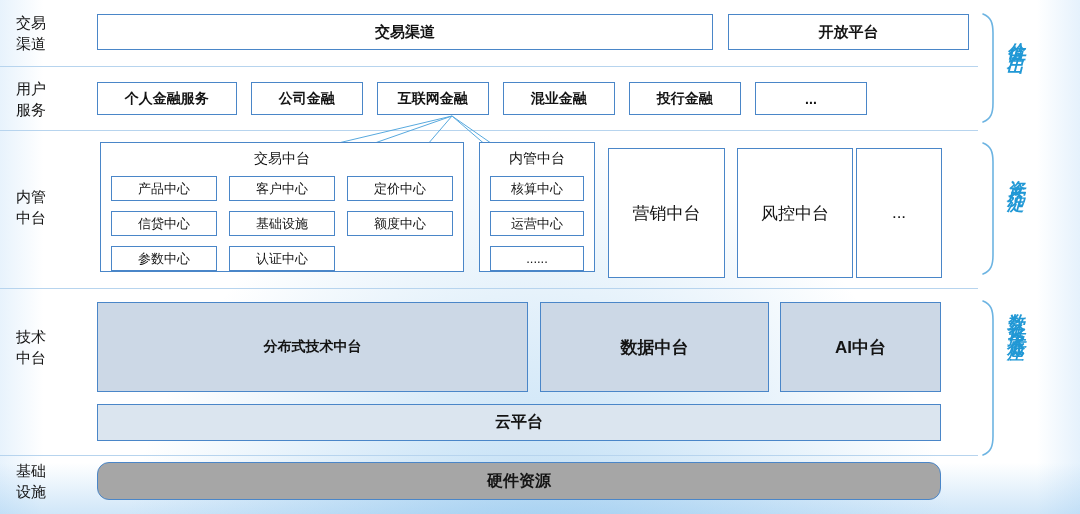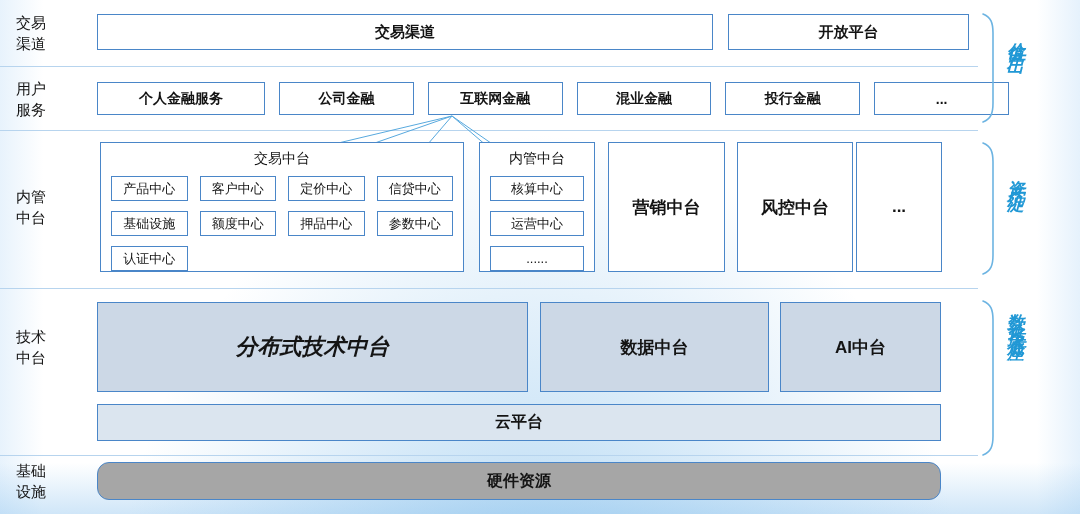--- a/index.html
+++ b/index.html
@@ -22,40 +22,40 @@
     font-size:15px; line-height:21px; word-break:break-all; z-index:2;
   }
 
   .bx{
     position:absolute; border:1px solid var(--border-blue,#4a86c8); background:#ffffff;
     display:flex; align-items:center; justify-content:center; z-index:2; text-align:center;
   }
   .b700{ font-weight:700; }
   .f15{ font-size:15px; }
   .f17{ font-size:17px; }
-  .f18{ font-size:22px;font-style:italic; }
-  .semib{ font-weight:700; }
+  .f18{ font-size:14px; }
+  .semib{ font-weight:400;margin-top:6px; }
 
   .row2{
-    position:absolute; left:97px; top:82px; width:912px; height:33px;
+    position:absolute; left:97px; top:82px; width:770px; height:33px;
     display:flex; gap:14px; z-index:2;
   }
   .row2 > div{
     flex:1; border:1px solid var(--border-blue,#4a86c8); background:#fff;
     display:flex; align-items:center; justify-content:center;
     font-size:14px; font-weight:700;
   }
   .row2 > div:first-child{ flex:1.25; }
 
   .group{
     position:absolute; top:142px; height:130px; border:1px solid var(--border-blue,#4a86c8);
     background:#fff; z-index:2;
   }
   .group-title{ text-align:center; font-size:14px; font-weight:400; margin-top:6px; line-height:19px; }
-  .grid9{ display:grid; grid-template-columns:repeat(4,1fr); gap:10px 12px; padding:8px 10px 0; }
+  .grid9{ display:grid; grid-template-columns:repeat(3,1fr); gap:10px 12px; padding:8px 10px 0; }
   .stack3{ display:flex; flex-direction:column; gap:10px; padding:8px 10px 0; }
   .cellbox{
     height:25px; border:1px solid var(--border-blue,#4a86c8); background:#fff;
     display:flex; align-items:center; justify-content:center; font-size:13px;
   }
 
   .fill-tech{ background:var(--fill-tech,#ccd8e6); }
   .fill-cloud{ background:var(--fill-cloud,#dbe5ef); }
   .fill-hw{ background:var(--fill-hardware,#a6a6a6);border-radius:12px; }
 
@@ -107,21 +107,20 @@
 
   <div class="group" style="left:100px; width:364px">
     <div class="group-title">交易中台</div>
     <div class="grid9">
       <div class="cellbox">产品中心</div>
       <div class="cellbox">客户中心</div>
       <div class="cellbox">定价中心</div>
       <div class="cellbox">信贷中心</div>
       <div class="cellbox">基础设施</div>
       <div class="cellbox">额度中心</div>
-      <div class="cellbox">押品中心</div>
       <div class="cellbox">参数中心</div>
       <div class="cellbox">认证中心</div>
     </div>
   </div>
 
   <div class="group" style="left:479px; width:116px">
     <div class="group-title">内管中台</div>
     <div class="stack3">
       <div class="cellbox">核算中心</div>
       <div class="cellbox">运营中心</div>

